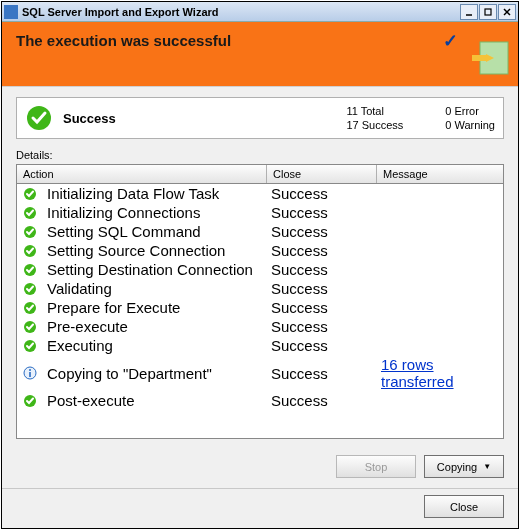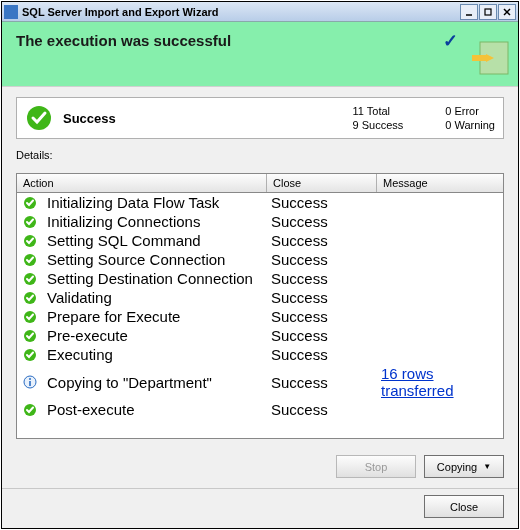--- a/index.html
+++ b/index.html
@@ -4,31 +4,31 @@
 <style>
   * { box-sizing: border-box; margin: 0; padding: 0; font-family: 'Segoe UI', Tahoma, Arial, sans-serif; }
   body { background: #fff; width: 520px; height: 530px; overflow: hidden; }
   .window { border: 1px solid #000; width: 518px; height: 528px; margin: 1px; display: flex; flex-direction: column; background: #f0f0f0; }
   .titlebar { height: 20px; background: linear-gradient(to bottom,#dce7f5,#b8cde8); display: flex; align-items: center; padding: 0 2px; border-bottom: 1px solid #8aa; }
   .titlebar .sysicon { width: 14px; height: 14px; background: #3a76c4; margin-right: 4px; }
   .titlebar .title { font-size: 11px; font-weight: bold; flex: 1; color: #000; }
   .titlebar .wbtns { display: flex; gap: 1px; }
   .titlebar .wbtn { width: 18px; height: 16px; background: #e8eef8; border: 1px solid #6a8ab0; display: flex; align-items:center; justify-content:center; cursor:pointer; }
   .titlebar .wbtn svg { width:10px; height:10px; }
-  .banner { height: 65px; background: #86efac; position: relative; padding: 10px 14px; border-bottom: 1px solid #d0d0d0; }
+  .banner { height: 65px; background: #f97316; position: relative; padding: 10px 14px; border-bottom: 1px solid #d0d0d0; }
   .banner-title { font-size: 15px; font-weight: bold; color:#1a1a1a; }
   .banner-check { position:absolute; right:60px; top:8px; font-size:18px; color:#0a3f9c; font-weight:bold; }
   .banner-graphic { position:absolute; right:6px; top:12px; width:52px; height:48px; }
   .content { flex:1; padding: 10px 14px 6px 14px; overflow:hidden; display:flex; flex-direction:column; }
   .summary-box { border:1px solid #b0b0b0; background:#fff; padding: 6px 8px; display:flex; align-items:center; }
   .summary-icon { width:28px; height:28px; margin-right:10px; }
   .summary-label { font-size:13px; font-weight:bold; color:#000; flex:1; }
   .summary-stats { display:flex; gap: 42px; font-size:11px; color:#000; }
   .summary-col { display:flex; flex-direction:column; gap:2px; }
-  .details-label { font-size:11px; color:#000; margin-top:10px; margin-bottom:12px; }
+  .details-label { font-size:11px; color:#000; margin-top:10px; margin-bottom:3px; }
   .grid { border:1px solid #888; background:#fff; flex:1; overflow:hidden; }
   .grid-header { display:flex; background:linear-gradient(to bottom,#fdfdfd,#e4e4e4); border-bottom:1px solid #888; }
   .gh { font-size:11px; padding:3px 6px; border-right:1px solid #b0b0b0; text-align:left; color:#000; }
   .gh.action { width:250px; }
   .gh.status { width:110px; }
   .gh.message { flex:1; border-right:none; }
   .grid-body { overflow-y:auto; height: 250px; }
   .grow { display:flex; align-items:center; font-size:15px; color:#000; padding: 1px 0; }
   .gc-action { width:250px; display:flex; align-items:center; padding:0 4px; }
   .gc-status { width:110px; padding:0 4px; }
@@ -82,21 +82,21 @@
   <div class="content">
     <div class="summary-box">
       <svg class="summary-icon" viewBox="0 0 28 28">
         <circle cx="14" cy="14" r="12" fill="#3fb618"></circle>
         <path d="M8 14 L12 18 L20 9" stroke="#fff" stroke-width="3" fill="none" stroke-linecap="round"></path>
       </svg>
       <div class="summary-label">Success</div>
       <div class="summary-stats">
         <div class="summary-col">
           <div>11 Total</div>
-          <div>9 Success</div>
+          <div>17 Success</div>
         </div>
         <div class="summary-col">
           <div>0  Error</div>
           <div>0  Warning</div>
         </div>
       </div>
     </div>
 
     <div class="details-label">Details:</div>
 

